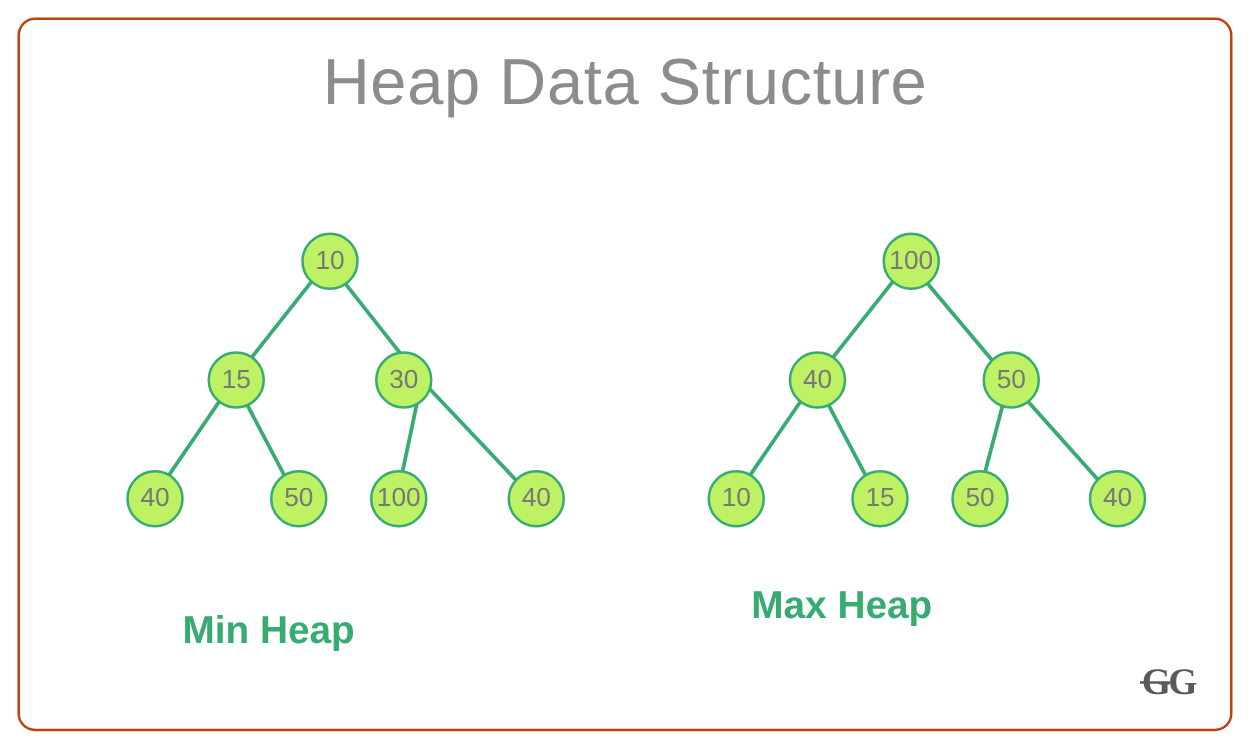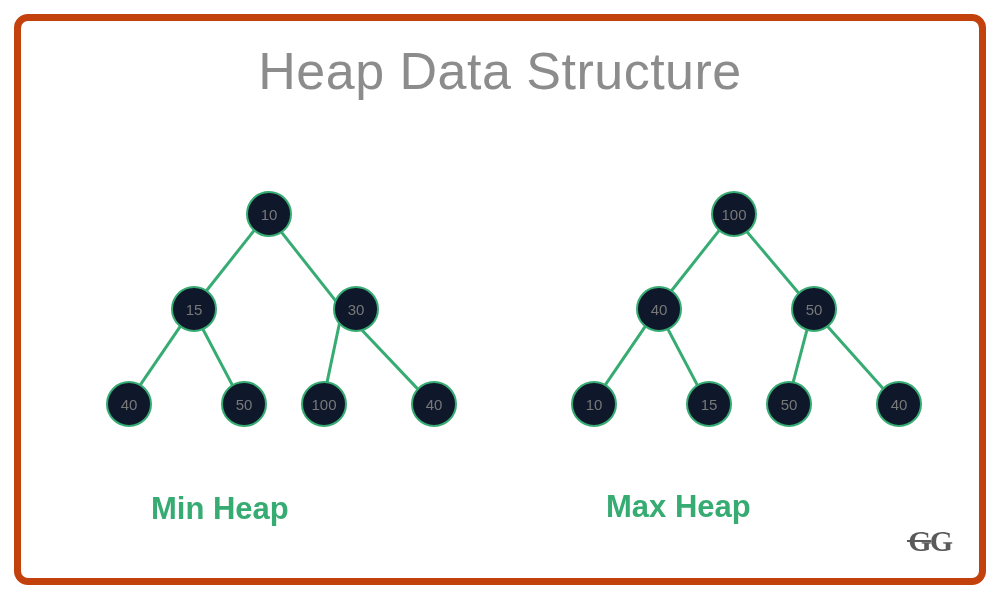--- a/index.html
+++ b/index.html
@@ -9,21 +9,21 @@
       background: #fff;
       font-family: Arial, Helvetica, sans-serif;
       position: relative;
     }
     .frame {
       position: absolute;
       left: 14px;
       top: 14px;
       width: 972px;
       height: 571px;
-      border: 7px solid #c2410c;
+      border: 2px solid #c2410c;
       border-radius: 14px;
     }
     .title {
       position: absolute;
       left: 0;
       right: 0;
       top: 20px;
       text-align: center;
       font-size: 52px;
       font-weight: 400;
@@ -34,25 +34,25 @@
       position: absolute;
       top: 170px;
       left: 0;
     }
     .node {
       position: absolute;
       width: 46px;
       height: 46px;
       border: 2.5px solid #36ab72;
       border-radius: 50%;
-      background: #0f172a;
+      background: #bef264;
       display: flex;
       align-items: center;
       justify-content: center;
-      font-size: 15px;
+      font-size: 21px;
       color: #787878;
       z-index: 2;
     }
     .edge {
       position: absolute;
       height: 2.5px;
       background: #36ab72;
       transform-origin: 0 0;
       z-index: 1;
     }
@@ -98,31 +98,31 @@
       <div class="edge" style="left: 713px; top: 23px; width: 124.197px; transform: rotate(49.8991deg);"></div>
       <div class="edge" style="left: 713px; top: 23px; width: 121.037px; transform: rotate(128.29deg);"></div>
       <div class="edge" style="left: 323px; top: 118px; width: 130.863px; transform: rotate(46.5482deg);"></div>
       <div class="edge" style="left: 323px; top: 118px; width: 97.0824px; transform: rotate(101.889deg);"></div>
       <div class="edge" style="left: 173px; top: 118px; width: 107.355px; transform: rotate(62.2415deg);"></div>
       <div class="edge" style="left: 173px; top: 118px; width: 115.109px; transform: rotate(124.38deg);"></div>
       <div class="edge" style="left: 248px; top: 23px; width: 121.037px; transform: rotate(51.7098deg);"></div>
       <div class="edge" style="left: 248px; top: 23px; width: 121.037px; transform: rotate(128.29deg);"></div>
       <div class="node" style="left: 225px; top: 0px;">10</div>
       <div class="node" style="left: 150px; top: 95px;">15</div>
-      <div class="node" style="left: 312px; top: 95px;">30</div>
+      <div class="node" style="left: 284px; top: 95px;">30</div>
       <div class="node" style="left: 85px; top: 190px;">40</div>
       <div class="node" style="left: 200px; top: 190px;">50</div>
       <div class="node" style="left: 280px; top: 190px;">100</div>
       <div class="node" style="left: 390px; top: 190px;">40</div>
       <div class="node" style="left: 690px; top: 0px;">100</div>
       <div class="node" style="left: 615px; top: 95px;">40</div>
       <div class="node" style="left: 770px; top: 95px;">50</div>
       <div class="node" style="left: 550px; top: 190px;">10</div>
       <div class="node" style="left: 665px; top: 190px;">15</div>
       <div class="node" style="left: 745px; top: 190px;">50</div>
       <div class="node" style="left: 855px; top: 190px;">40</div>
     </div>
 
   <div class="subtitle" style="left:130px; top:470px; width:240px;">Min Heap</div>
-  <div class="subtitle" style="left:585px; top:468px; width:260px;">Max Heap</div>
+  <div class="subtitle" style="left:585px; top:450px; width:260px;">Max Heap</div>
 
   <div class="logo"><span class="g1">G</span>G</div>
 </div>
 
 </body></html>

